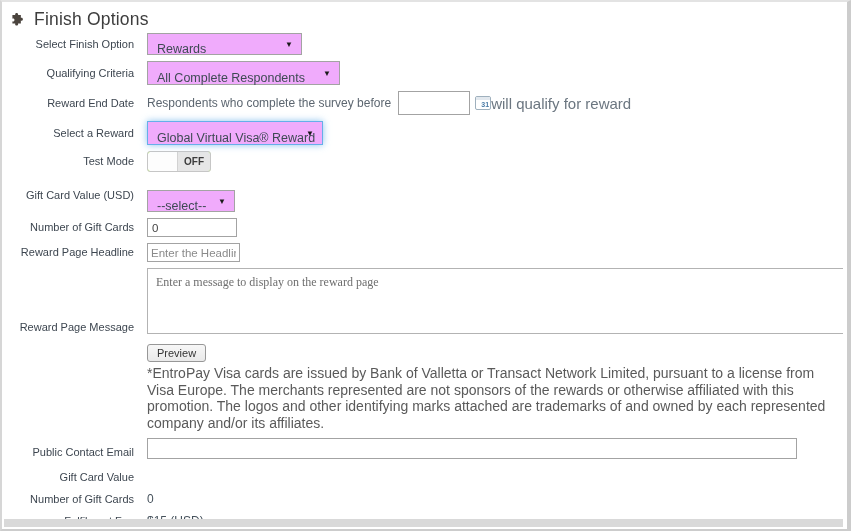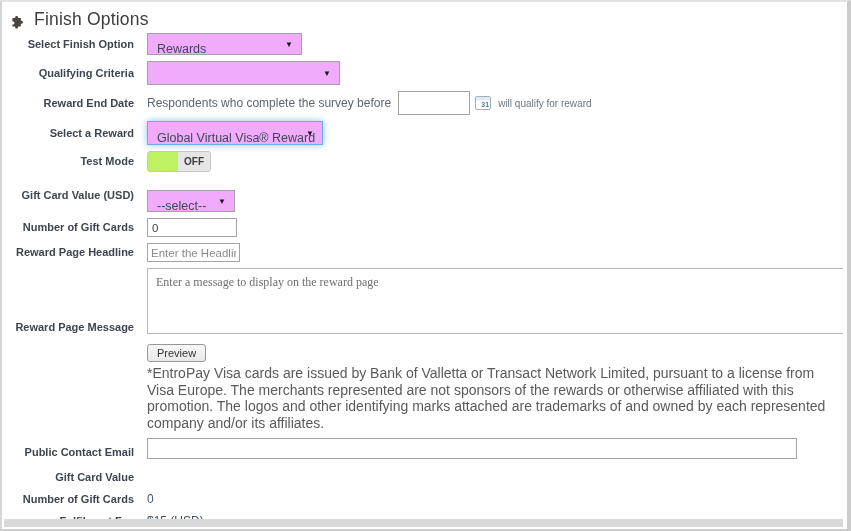--- a/index.html
+++ b/index.html
@@ -9,45 +9,45 @@
   }
   .frame {
     position:absolute; inset:0; background:#fff;
     border-top:2px solid #e3e3e3; border-left:2px solid #d6d6d6;
     border-right:4px solid #cccccc; border-bottom:2px solid #cccccc;
     box-sizing:border-box;
   }
   .bottom-bar { position:absolute; left:2px; right:4px; bottom:2px; height:8px; background:#d9d9d9; }
   .content { position:absolute; top:2px; left:2px; right:4px; bottom:10px; overflow:hidden; }
 
-  .heading { display:flex; align-items:flex-end; gap:8px; margin:5px 0 3px 7px; }
+  .heading { display:flex; align-items:center; gap:8px; margin:5px 0 3px 7px; }
   .heading .ht { font-size:17.5px; color:#3d3d3d; letter-spacing:.2px; }
   .puzzle { width:15px; height:15px; display:inline-block; }
 
   .row { display:flex; align-items:center; margin-bottom:6px; }
-  .lbl { width:130px; text-align:right; font-size:11px; font-weight:bold; color:#3d4650; flex-shrink:0; line-height:1.15; }
+  .lbl { width:130px; text-align:right; font-size:11px; font-weight:normal; color:#3d4650; flex-shrink:0; line-height:1.15; }
   .field { margin-left:13px; display:flex; align-items:center; }
 
   .sel { position:relative; background:#f0abfc; border:1px solid #a3a3a3; height:22px; line-height:22px;
          padding:4px 24px 0 9px; font-size:12.5px; color:#3e4a54; box-sizing:border-box; cursor:default; white-space:nowrap; }
   .sel .arr { position:absolute; right:8px; top:0; font-size:8px; color:#1a1a1a; line-height:22px; }
   .sel.h24 { height:24px; line-height:24px; }
   .sel.h24 .arr { line-height:24px; }
   .sel.focused { border:1px solid #66afe9; box-shadow:0 0 7px rgba(102,175,233,.75); }
 
   input[type="text"] { box-sizing:border-box; border:1px solid #a3a3a3; font-family:"Liberation Sans",sans-serif; }
   .date-input { width:72px; height:24px; margin:0 5px 0 7px; }
   .inline-txt { font-size:12px; color:#5c6670; }
-  .suffix-txt { font-size:10px; color:#6b7680; margin-left:7px; }
+  .suffix-txt { font-size:15px; color:#6b7680; margin-left:0; }
 
   .cal { width:16px; height:14px; border:1px solid #9fb0bd; background:#fff; position:relative; box-sizing:border-box; border-radius:2px; }
   .cal::before { content:""; position:absolute; top:0; left:0; right:0; height:3px; background:#e2e8ee; }
   .cal .n { position:absolute; bottom:0; right:1px; font-size:7px; font-weight:bold; color:#4a7ba6; line-height:9px; }
 
-  .toggle { width:62px; height:19px; border:1px solid #c6c6c6; border-radius:3px; display:flex; overflow:hidden; background:#bef264; cursor:pointer;align-items:center; }
+  .toggle { width:62px; height:19px; border:1px solid #c6c6c6; border-radius:3px; display:flex; overflow:hidden; background:#bef264; cursor:pointer; }
   .knob { width:29px; background:#fdfdfd; border-right:1px solid #d2d2d2; border-radius:2px 0 0 2px; }
   .tstate { flex:1; background:#e6e6e6; font-size:10px; font-weight:bold; color:#3c3c3c; text-align:center; line-height:19px; }
 
   .num-input { width:90px; height:19px; font-size:11.5px; color:#444; padding:1px 4px; }
   .headline-input { width:93px; height:19px; font-size:11.5px; color:#8a8a8a; padding:1px 3px; overflow:hidden; white-space:nowrap; }
 
   textarea.msg { box-sizing:border-box; width:776px; height:66px; border:1px solid #b3b3b3; font-size:12px; color:#555;
     padding:6px 8px; font-family:Liberation Serif, serif; resize:both; }
   textarea.msg::placeholder, .headline-input::placeholder { color:#6e6e6e; opacity:1; }
 
@@ -88,20 +88,21 @@
         <span>Rewards</span>
         <span class="arr">▼</span>
       </div>
     </div>
   </div>
 
   <div class="row">
     <div class="lbl">Qualifying Criteria</div>
     <div class="field">
       <div class="sel h24" style="width:193px;">
+        <span>All Complete Respondents</span>
         <span class="arr">▼</span>
       </div>
     </div>
   </div>
 
   <div class="row">
     <div class="lbl">Reward End Date</div>
     <div class="field">
       <span class="inline-txt">Respondents who complete the survey before</span>
       <input type="text" class="date-input" value="" style="">

